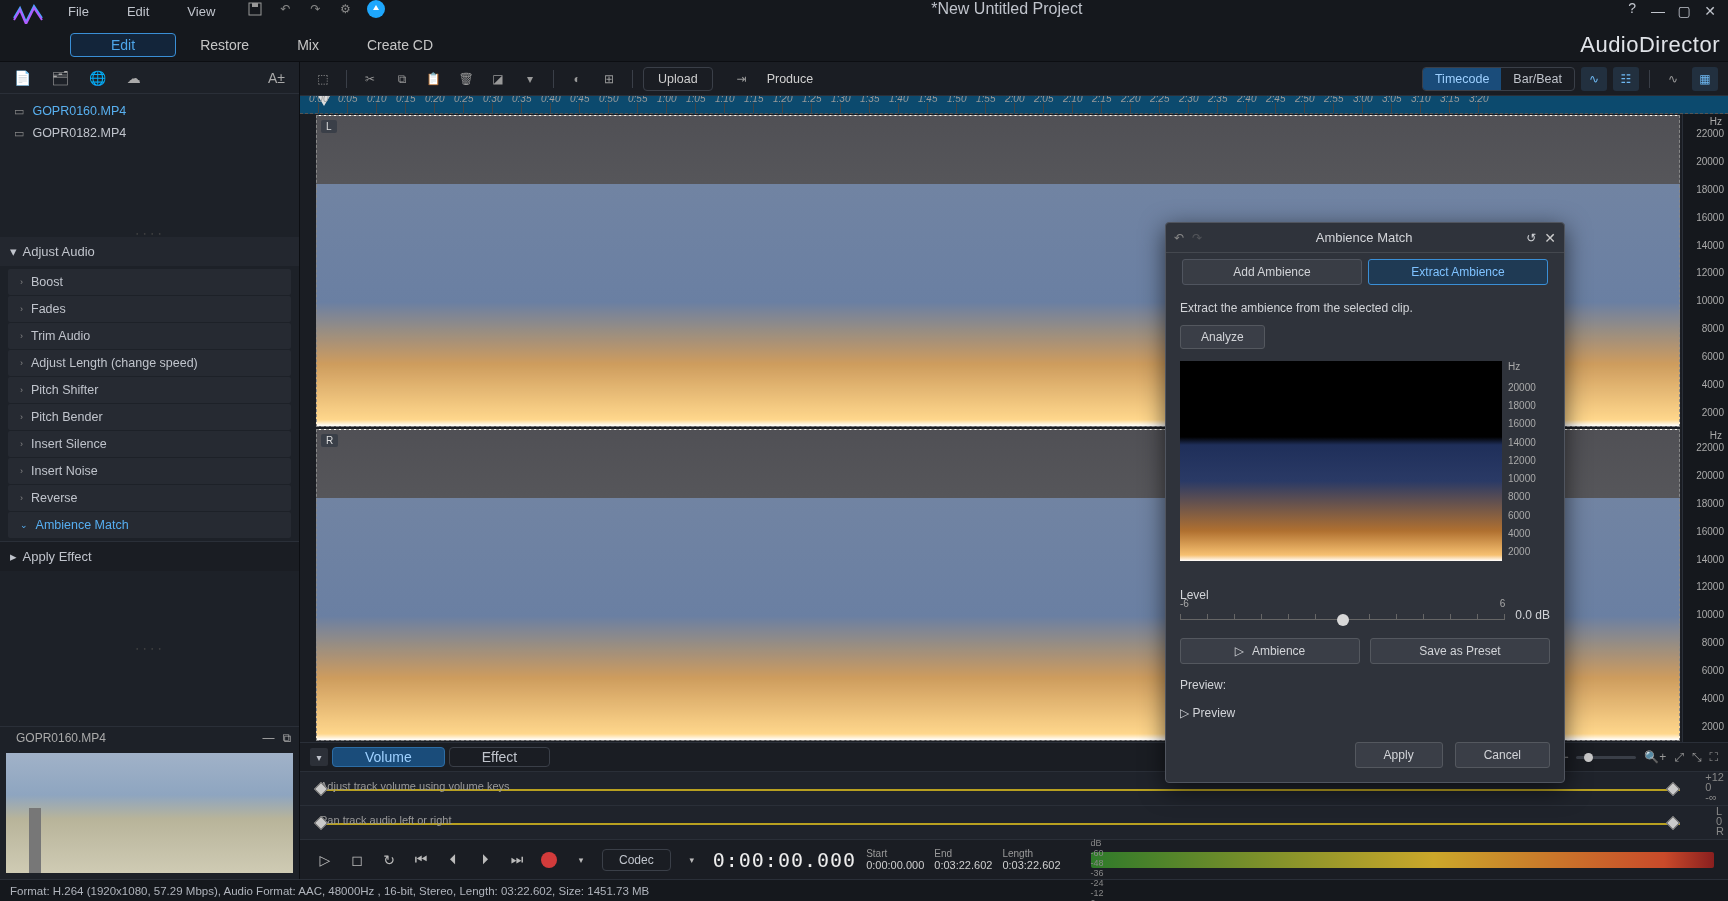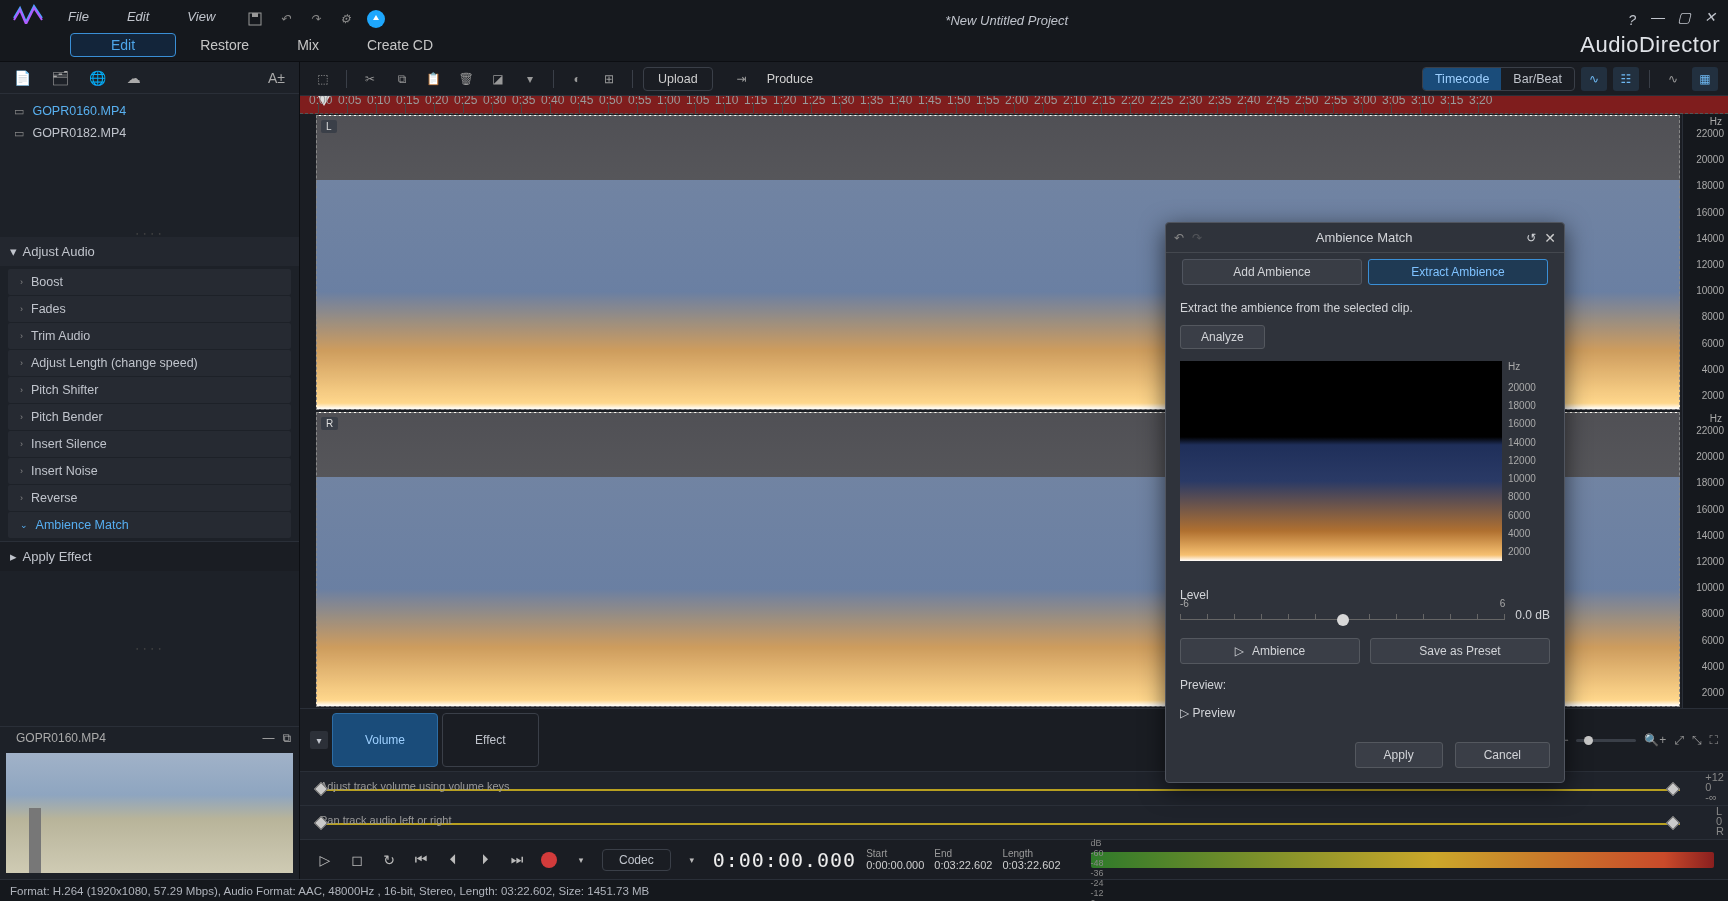--- a/index.html
+++ b/index.html
@@ -1,26 +1,26 @@
 <!DOCTYPE html>
 <html><head>
 <meta charset="utf-8">
 <style>
 * { margin: 0; padding: 0; box-sizing: border-box; font-family: "Segoe UI", Arial, sans-serif; }
 body { background: #1a1d23; color: #c0c4cc; font-size: 12px; overflow: hidden; width: 1728px; height: 901px; }
 
 
-.titlebar { display: flex; align-items: flex-end; height: 28px; background: #15181d; padding: 0 6px; font-style: italic; }
+.titlebar { display: flex; align-items: flex-start; height: 28px; background: #15181d; padding: 0 6px; }
 .titlebar .logo { width: 44px; height: 28px; display:flex;align-items:center;justify-content:center; }
 .titlebar .menus { display: flex; gap: 2px; }
 .titlebar .menus .item { padding: 4px 18px; cursor: pointer; font-size: 13px; }
 .titlebar .qicons { display: flex; gap: 14px; margin-left: 14px; align-items:center;}
 .titlebar .qicons span { width: 16px; height: 16px; display:flex;align-items:center;justify-content:center;color:#888;cursor:pointer;}
 .titlebar .qicons .notif{width:18px;height:18px;border-radius:50%;background:#1ea7fd;display:flex;align-items:center;justify-content:center;}
-.titlebar .title { flex: 1; text-align: center; font-size: 13px; }
+.titlebar .title { flex: 1; text-align: center; font-size: 16px; }
 .titlebar .winbtns { display: flex; gap: 2px; }
 .titlebar .winbtns span { width: 24px; height: 22px; display:flex;align-items:center;justify-content:center;cursor:pointer;font-size:14px;}
 .titlebar .help { margin-right: 10px; font-size: 14px; }
 
 
 .modetabs { display: flex; align-items: center; height: 34px; background: #15181d; border-bottom:1px solid #0c0e12; padding: 0 8px 0 70px; }
 .modetabs .tab { padding: 4px 24px; font-size: 14px; cursor:pointer; color:#c6c6c6;}
 .modetabs .tab.active { border: 1px solid #3a8fd6; color: #4ea6e9; border-radius: 4px; background:#13253a; padding:3px 40px;}
 .modetabs .brand { margin-left: auto; font-size: 22px; font-weight: 300; color:#e0e3e8; letter-spacing:0.5px;}
 
@@ -55,21 +55,21 @@
 .work-toolbar { height:34px; display:flex; align-items:center; gap:6px; padding:0 10px; border-bottom:1px solid #2a2f38;}
 .wtbtn { width:26px; height:24px; display:flex;align-items:center;justify-content:center; color:#999; cursor:pointer; border-radius:3px;}
 .wtsep{width:1px;height:18px;background:#3a3f48;margin:0 4px;}
 .wtbtn-lbl{padding:4px 14px;border:1px solid #3a3f48;border-radius:4px;font-size:12.5px;cursor:pointer;color:#cfcfcf;}
 .toggle-group{display:flex;border:1px solid #3a3f48;border-radius:4px;overflow:hidden;}
 .toggle-group .opt{padding:4px 12px;font-size:12.5px;cursor:pointer;}
 .toggle-group .opt.active{background:#1a4c7a;color:#9ed0ff;}
 .wt-right{margin-left:auto;display:flex;align-items:center;gap:6px;}
 
 
-.ruler{height:18px;background:#7f1d1d;display:flex;align-items:flex-end;font-size:12px;color:#9a9a9a;padding-left:18px;position:relative;overflow:hidden;border-bottom:1px dashed #555;}
+.ruler{height:18px;background:#0c4a6e;display:flex;align-items:flex-end;font-size:10px;color:#9a9a9a;padding-left:18px;position:relative;overflow:hidden;border-bottom:1px dashed #555;font-style:italic;}
 .ruler .tick{flex:0 0 auto; width:29px; border-left:1px solid #444; height:10px; position:relative;}
 .ruler .tick span{position:absolute;left:-10px;top:-10px;}
 .ruler .marker{position:absolute;left:18px;top:0;width:0;height:0;border-left:6px solid transparent;border-right:6px solid transparent;border-top:10px solid #ddd;}
 
 
 .tracks{flex:1;display:flex;flex-direction:column;position:relative;overflow:hidden;}
 .track{flex:1;position:relative;border:1px dashed #888;margin:1px 48px 1px 16px;background:
   linear-gradient(180deg, rgba(80,80,85,1) 0%, rgba(86,86,90,1) 22%,
     rgba(128,150,185,0.85) 22%, rgba(120,145,185,0.85) 60%,
     rgba(225,170,100,0.9) 80%, rgba(255,215,140,1) 98%, #fff 100%);
@@ -79,21 +79,21 @@
 .freq-scale .half{position:absolute;right:4px;display:flex;flex-direction:column;justify-content:space-between;align-items:flex-end;}
 .freq-scale .half.top{top:14px;height:calc(50% - 24px);}
 .freq-scale .half.bot{top:calc(50% + 14px);height:calc(50% - 24px);}
 .freq-scale .hz{position:absolute;right:6px;top:2px;}
 .freq-scale .hz2{position:absolute;right:6px;top:calc(50% + 2px);}
 
 
 .lanearea{background:#1a1d23;border-top:1px solid #2a2f38;}
 .lanetabs{display:flex;align-items:center;gap:4px;padding:4px 10px;}
 .lanetabs .exp{width:18px;height:18px;background:#2c3038;display:flex;align-items:center;justify-content:center;font-size:10px;border-radius:2px;cursor:pointer;}
-.lanetabs .ltab{padding:19px 32px;border:1px solid #3a3f48;border-radius:4px;font-size:12px;cursor:pointer;}
+.lanetabs .ltab{padding:1px 32px;border:1px solid #3a3f48;border-radius:4px;font-size:14px;cursor:pointer;}
 .lanetabs .ltab.active{background:#1a4c7a;color:#9ed0ff;border-color:#2d6da5;}
 .lanetabs .zoom{margin-left:auto;display:flex;align-items:center;gap:8px;color:#999;}
 .lanetabs .slider{width:60px;height:3px;background:#3a3f48;position:relative;border-radius:2px;}
 .lanetabs .slider::after{content:"";position:absolute;left:8px;top:-3px;width:9px;height:9px;border-radius:50%;background:#c8c8c8;}
 
 .lane{height:34px;border-top:1px solid #2a2f38;position:relative;background:#1f232b;}
 .lane .laneline{position:absolute;left:16px;right:48px;top:50%;height:2px;background:#b8a020;}
 .lane .lbl{position:absolute;left:20px;top:8px;font-size:11px;color:#9a9a9a;}
 .lane .key{position:absolute;top:calc(50% - 5px);width:10px;height:10px;transform:rotate(45deg);background:#cacaca;border:1px solid #666;}
 .dbscale{position:absolute;right:4px;top:0;font-size:11px;color:#888;line-height:10px;}

